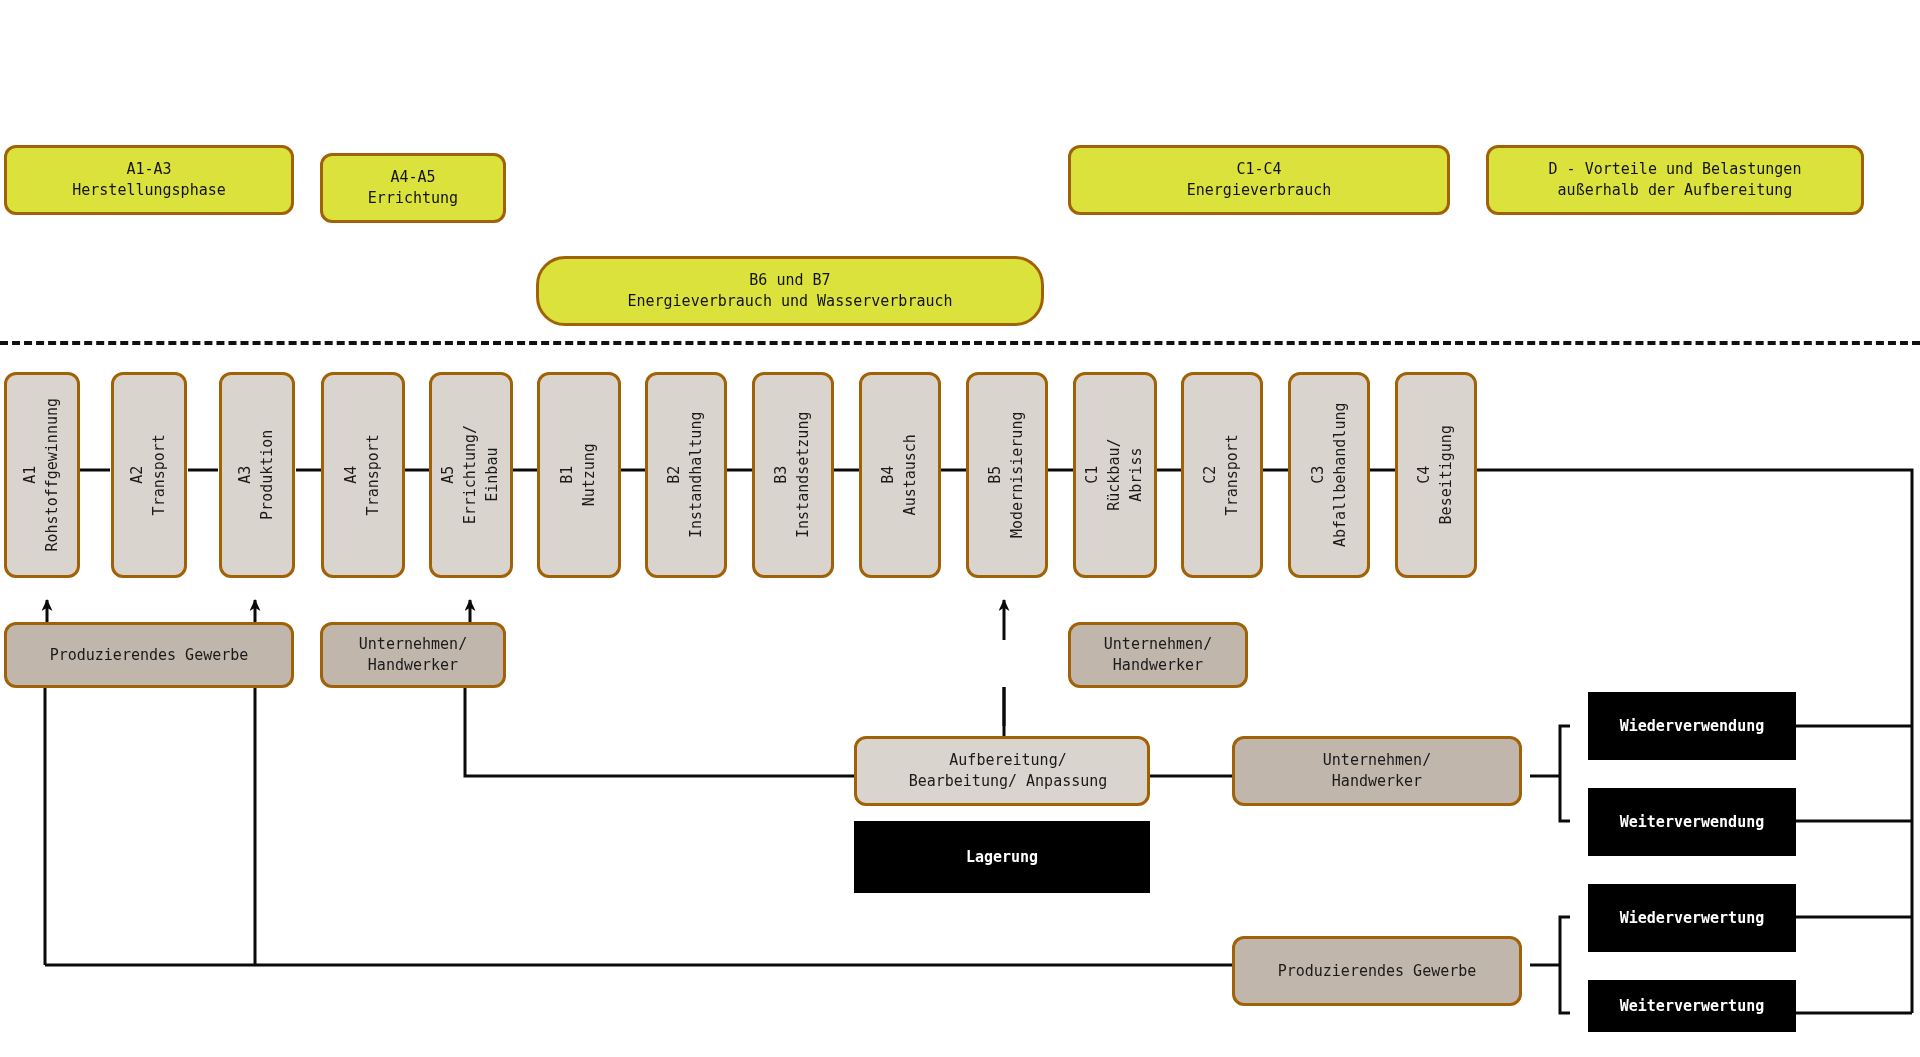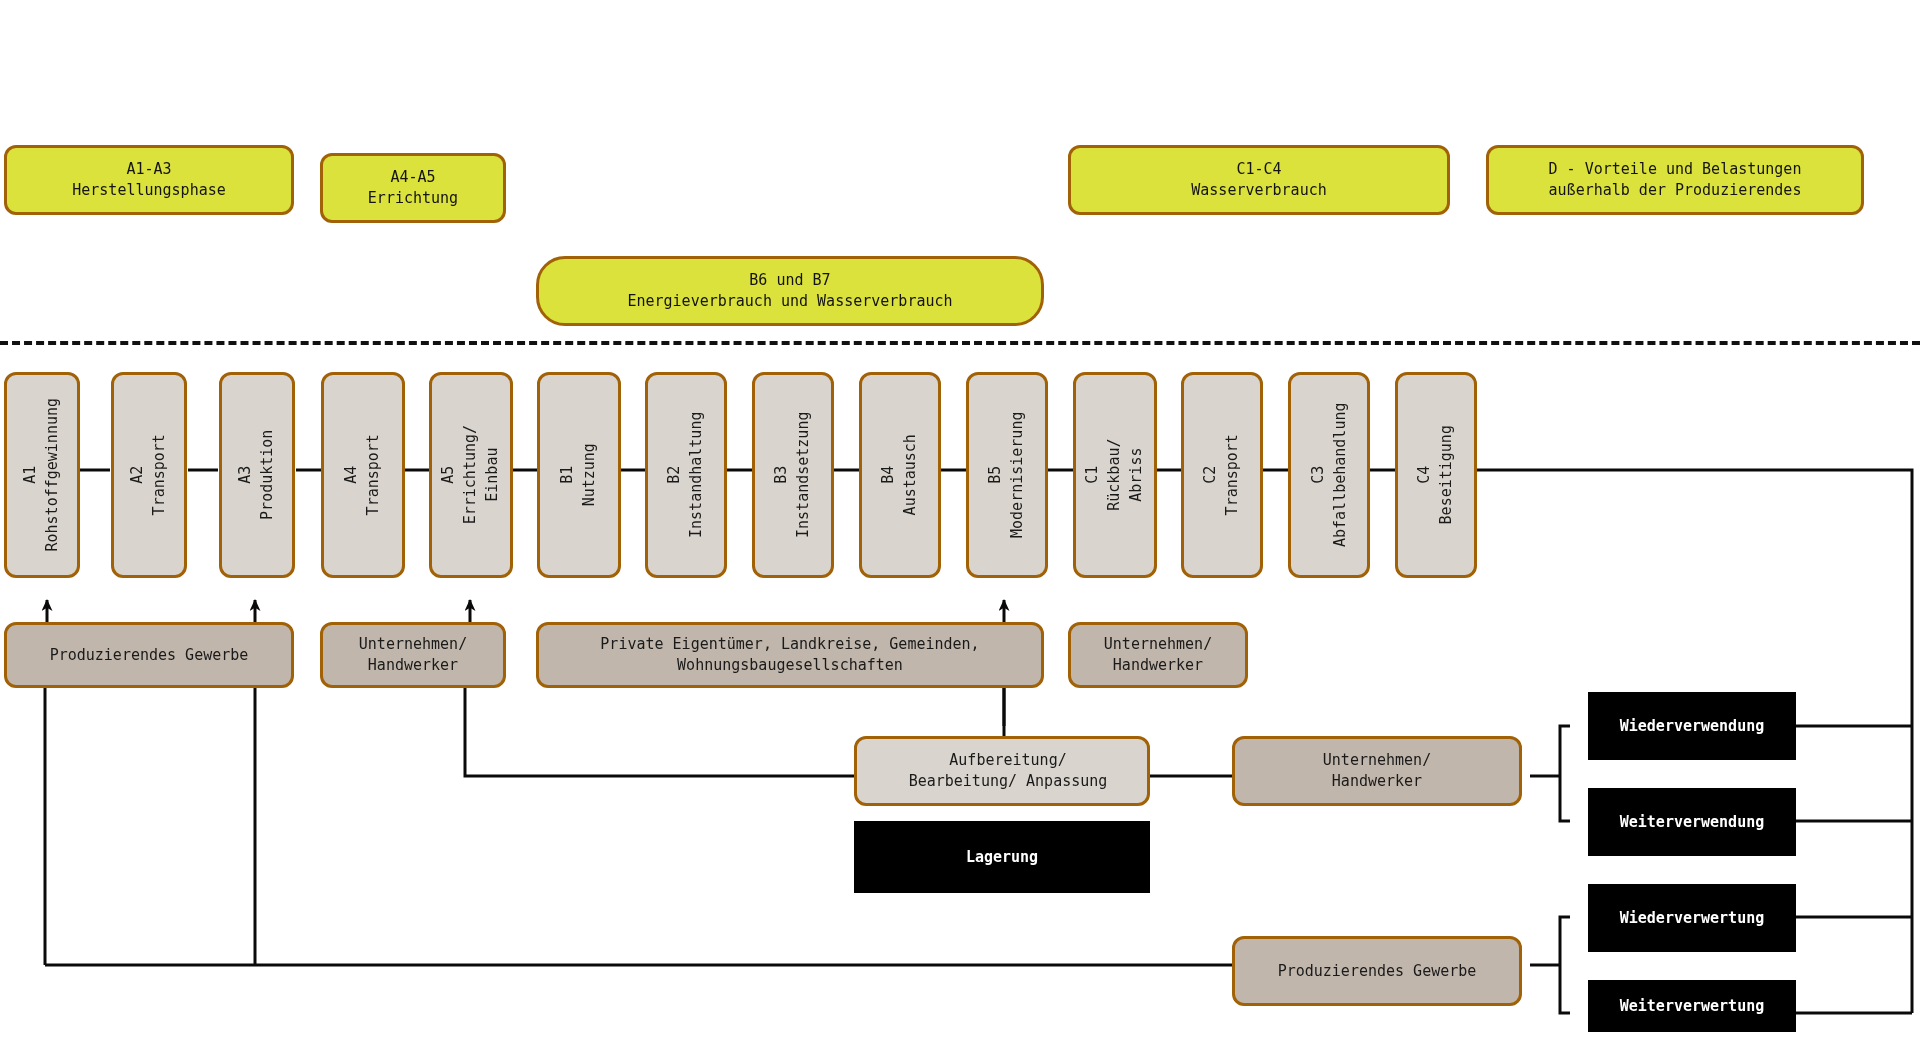--- a/index.html
+++ b/index.html
@@ -81,24 +81,24 @@
     </g>
   </svg>
 
   <div class="box yellow" style="left:4px;top:145px;width:290px;height:70px;">
     <span><span>A1-A3</span><br><span>Herstellungsphase</span></span>
   </div>
   <div class="box yellow" style="left:320px;top:145px;width:186px;height:70px;margin-top:8px;">
     <span><span>A4-A5</span><br><span>Errichtung</span></span>
   </div>
   <div class="box yellow" style="left:1068px;top:145px;width:382px;height:70px;">
-    <span><span>C1-C4</span><br><span>Wasserverbrauch</span></span>
+    <span><span>C1-C4</span><br><span>Energieverbrauch</span></span>
   </div>
   <div class="box yellow" style="left:1486px;top:145px;width:378px;height:70px;">
-    <span><span>D - Vorteile und Belastungen</span><br><span>außerhalb der Produzierendes</span></span>
+    <span><span>D - Vorteile und Belastungen</span><br><span>außerhalb der Aufbereitung</span></span>
   </div>
 
   <div class="box yellow" style="left:536px;top:256px;width:508px;height:70px;border-radius:29px;">
     <span><span>B6 und B7</span><br><span>Energieverbrauch und Wasserverbrauch</span></span>
   </div>
 
   <div class="divider"></div>
 
   <div class="box stage-box" style="left:4px;top:372px;width:76px;height:206px;">
     <span class="vlabel"><span>A1</span><br><span>Rohstoffgewinnung</span></span>
@@ -142,22 +142,20 @@
   </div>
   <div class="box stage-box" style="left:1395px;top:372px;width:82px;height:206px;">
     <span class="vlabel"><span>C4</span><br><span>Beseitigung</span></span>
   </div>
 
   <div class="box actor" style="left:4px;top:622px;width:290px;height:66px;">Produzierendes Gewerbe</div>
 
   <div class="box actor" style="left:320px;top:622px;width:186px;height:66px;">Unternehmen/
 Handwerker</div>
 
-  <div class="box actor" style="left:536px;top:622px;width:508px;height:66px;">Private Eigentümer, Landkreise, Gemeinden,
-Wohnungsbaugesellschaften</div>
 
   <div class="box actor" style="left:1068px;top:622px;width:180px;height:66px;">Unternehmen/
 Handwerker</div>
 
   <div class="box proc" style="left:854px;top:736px;width:296px;height:70px;">Aufbereitung/
 Bearbeitung/ Anpassung</div>
 
   <div class="box dark" style="left:854px;top:821px;width:296px;height:72px;">Lagerung</div>
 
   <div class="box actor" style="left:1232px;top:736px;width:290px;height:70px;">Unternehmen/

